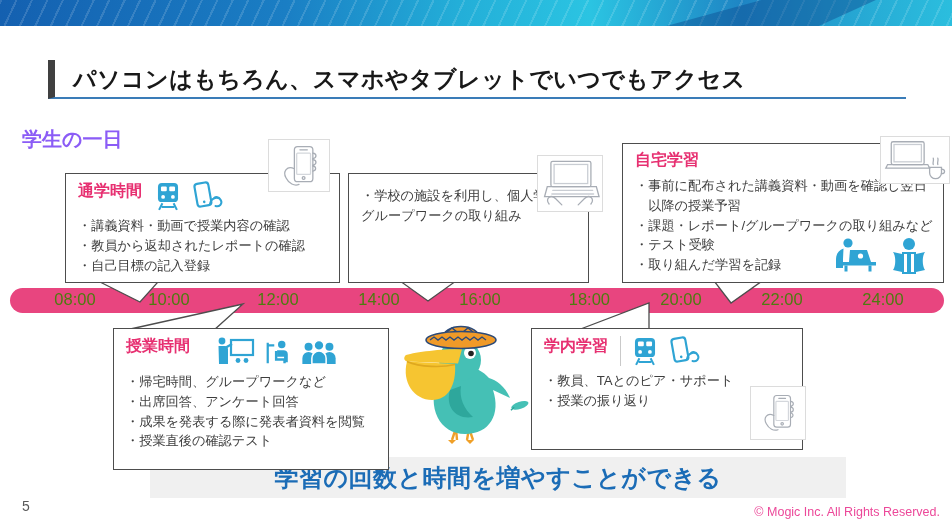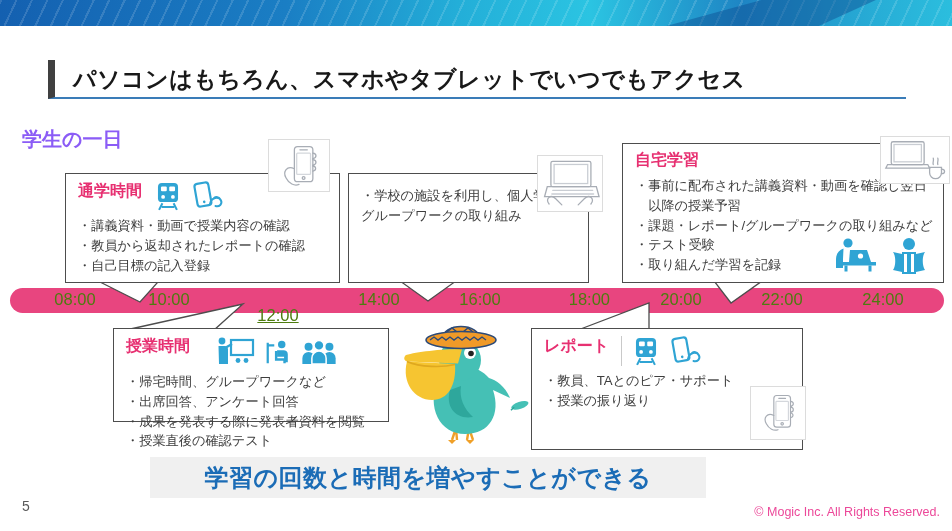--- a/index.html
+++ b/index.html
@@ -36,36 +36,36 @@
   .items { margin-top:5px; }
   .item { font-size:13.2px; color:#3d3d3d; line-height:1.5; }
   .item.hang { padding-left:1em; text-indent:-1em; }
   .icon { display:inline-flex; }
   .icon-row { display:flex; align-items:flex-end; gap:8px; }
   .divided { border-left:1px solid #c9c9c9; padding-left:10px; }
 
   #box-commute { left:65px;  top:173px; width:275px; height:110px; }
   #box-campus  { left:348px; top:173px; width:241px; height:110px; }
   #box-home    { left:622px; top:143px; width:322px; height:140px; padding-top:6px; }
-  #box-class   { left:113px; top:328px; width:276px; height:94px; }
+  #box-class   { left:113px; top:328px; width:276px; height:142px; }
   #box-return  { left:531px; top:328px; width:272px; height:122px; }
   #home-icons  { position:absolute; right:14px; bottom:7px; display:flex; gap:10px; }
 
   
   .illus { position:absolute; background:#fff; border:1px solid #dcdcdc; z-index:4; display:flex; align-items:center; justify-content:center; }
   #ill-phone1 { left:268px; top:139px; width:62px; height:53px; }
   #ill-typing { left:537px; top:155px; width:66px; height:57px; }
   #ill-coffee { left:880px; top:136px; width:70px; height:48px; }
   #ill-phone2 { left:750px; top:386px; width:56px; height:54px; z-index:5; }
 
   
   #pelican { position:absolute; left:398px; top:320px; width:134px; height:132px; z-index:3; }
 
   
-  .bottom-banner { position:absolute; left:150px; top:457px; width:556px; height:41px; background:#f0f0f0;
+  .bottom-banner { position:absolute; left:150px; top:457px; width:696px; height:41px; background:#f0f0f0;
     display:flex; align-items:center; justify-content:center; z-index:2; }
   .bottom-banner-text { font-size:24px; font-weight:bold; color:#1b6cb6; letter-spacing:0.5px; }
 
   .page-num { position:absolute; left:22px; top:498px; font-size:14px; color:#595959; }
   .copyright { position:absolute; right:12px; top:505px; font-size:12.5px; color:#ec4899; }
 </style>
 </head>
 <body>
 
 <div class="slide">
@@ -77,21 +77,21 @@
 
   <div class="title-block">
     <div class="title-text">パソコンはもちろん、スマホやタブレットでいつでもアクセス</div>
   </div>
 
   <div class="section-label">学生の一日</div>
 
   <div class="timeline-bar"></div>
   <span class="time-label" style="left:45px;  top:290px;">08:00</span>
   <span class="time-label" style="left:139px; top:290px;">10:00</span>
-  <span class="time-label" style="left:248px; top:306px;text-decoration:underline;">12:00</span>
+  <span class="time-label" style="left:248px; top:290px;">12:00</span>
   <span class="time-label" style="left:349px; top:290px;">14:00</span>
   <span class="time-label" style="left:450px; top:290px;">16:00</span>
   <span class="time-label" style="left:550px; top:290px;text-align:right;">18:00</span>
   <span class="time-label" style="left:651px; top:290px;">20:00</span>
   <span class="time-label" style="left:752px; top:290px;">22:00</span>
   <span class="time-label" style="left:853px; top:290px;">24:00</span>
 
   <svg class="tails">
     <polygon points="100,282 158,282 140,302" fill="#fff" stroke="#4d4d4d" stroke-width="1.3"></polygon>
     <polygon points="400,281 456,281 428,301" fill="#fff" stroke="#4d4d4d" stroke-width="1.3"></polygon>
@@ -207,21 +207,21 @@
     <div class="items">
       <div class="item">・帰宅時間、グループワークなど</div>
       <div class="item">・出席回答、アンケート回答</div>
       <div class="item">・成果を発表する際に発表者資料を閲覧</div>
       <div class="item">・授業直後の確認テスト</div>
     </div>
   </div>
 
   <div class="callout" id="box-return">
     <div class="callout-head">
-      <span class="callout-title">レポート</span>
+      <span class="callout-title">学内学習</span>
       <span class="icon-row divided">
         <span class="icon">
           <svg width="28" height="29" viewBox="0 0 24 26">
               <rect x="3" y="1" width="18" height="17" rx="3.5" fill="#2fa4d4"></rect>
               <rect x="5.7" y="4" width="5.2" height="4.4" rx="1" fill="#fff"></rect>
               <rect x="13.1" y="4" width="5.2" height="4.4" rx="1" fill="#fff"></rect>
               <circle cx="7.6" cy="13.4" r="1.7" fill="#fff"></circle>
               <circle cx="16.4" cy="13.4" r="1.7" fill="#fff"></circle>
               <path d="M7 19 L4 25 M17 19 L20 25 M6.4 22.4 h11.2" stroke="#2fa4d4" stroke-width="1.8" fill="none"></path>
             </svg>

